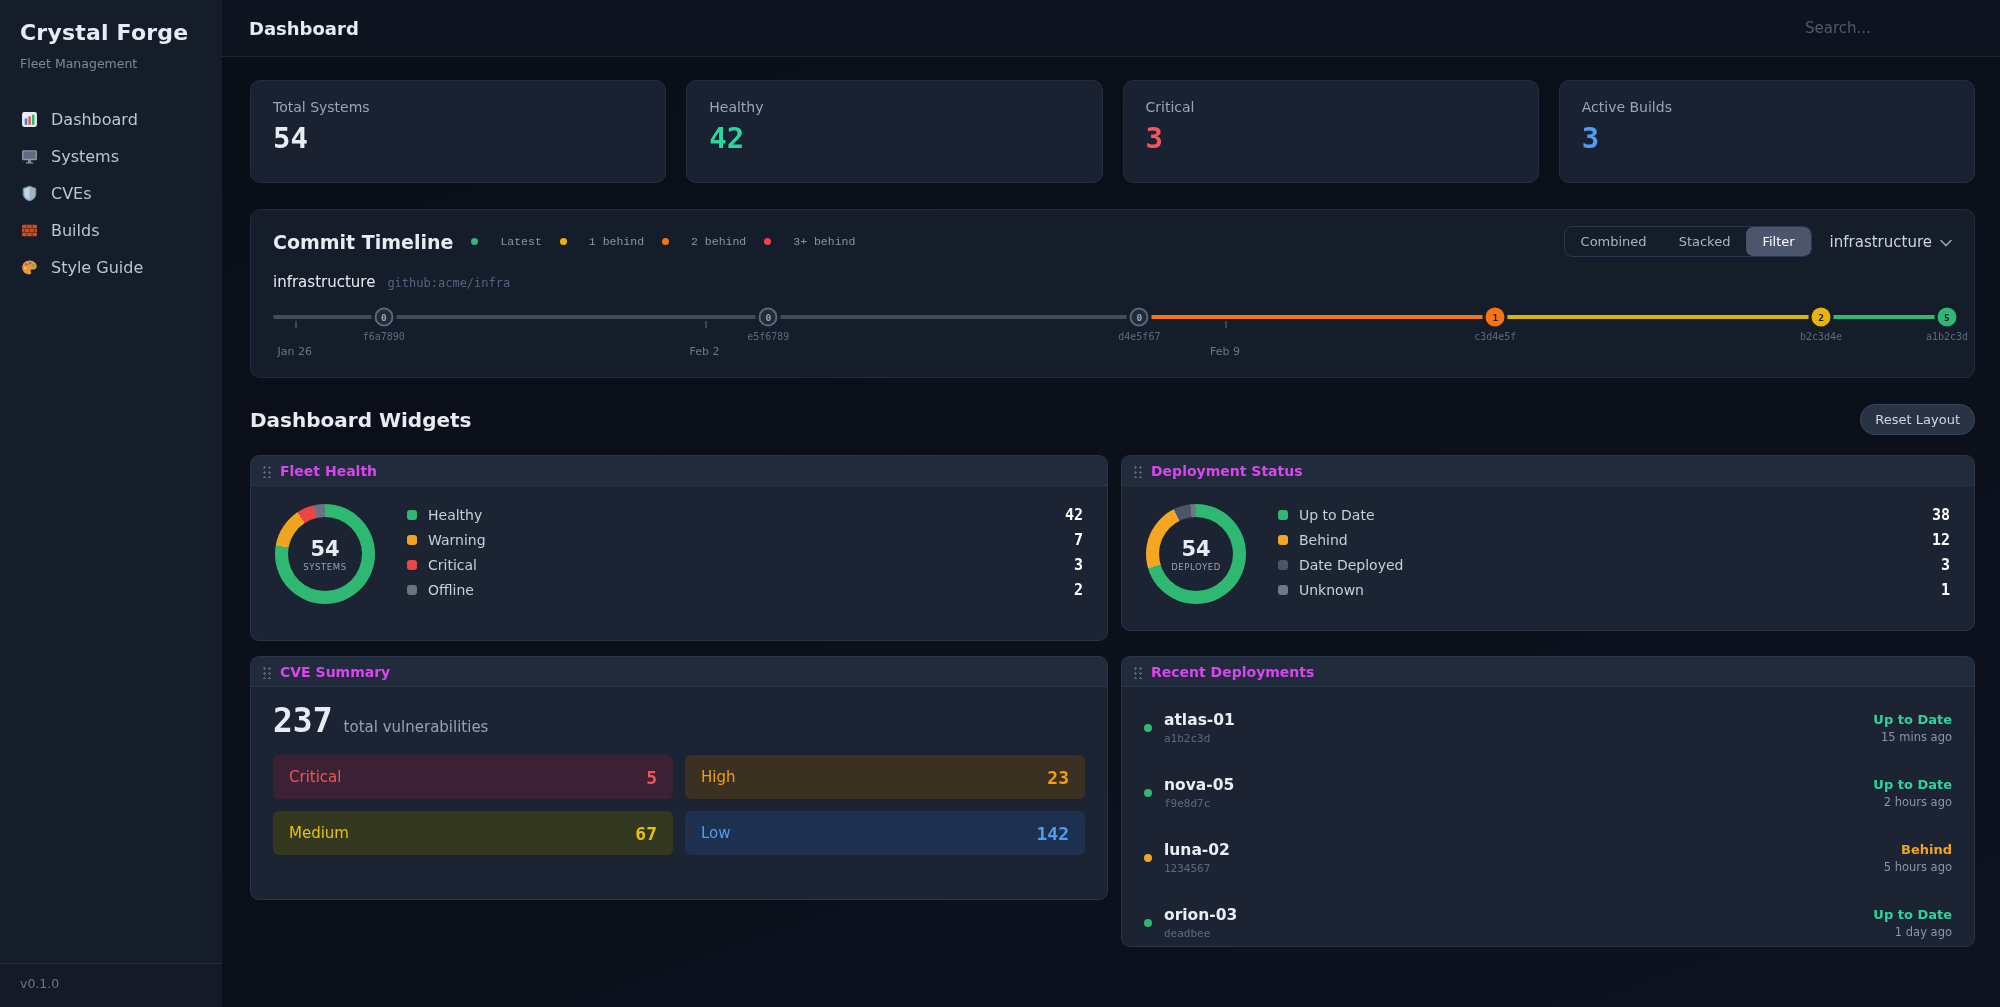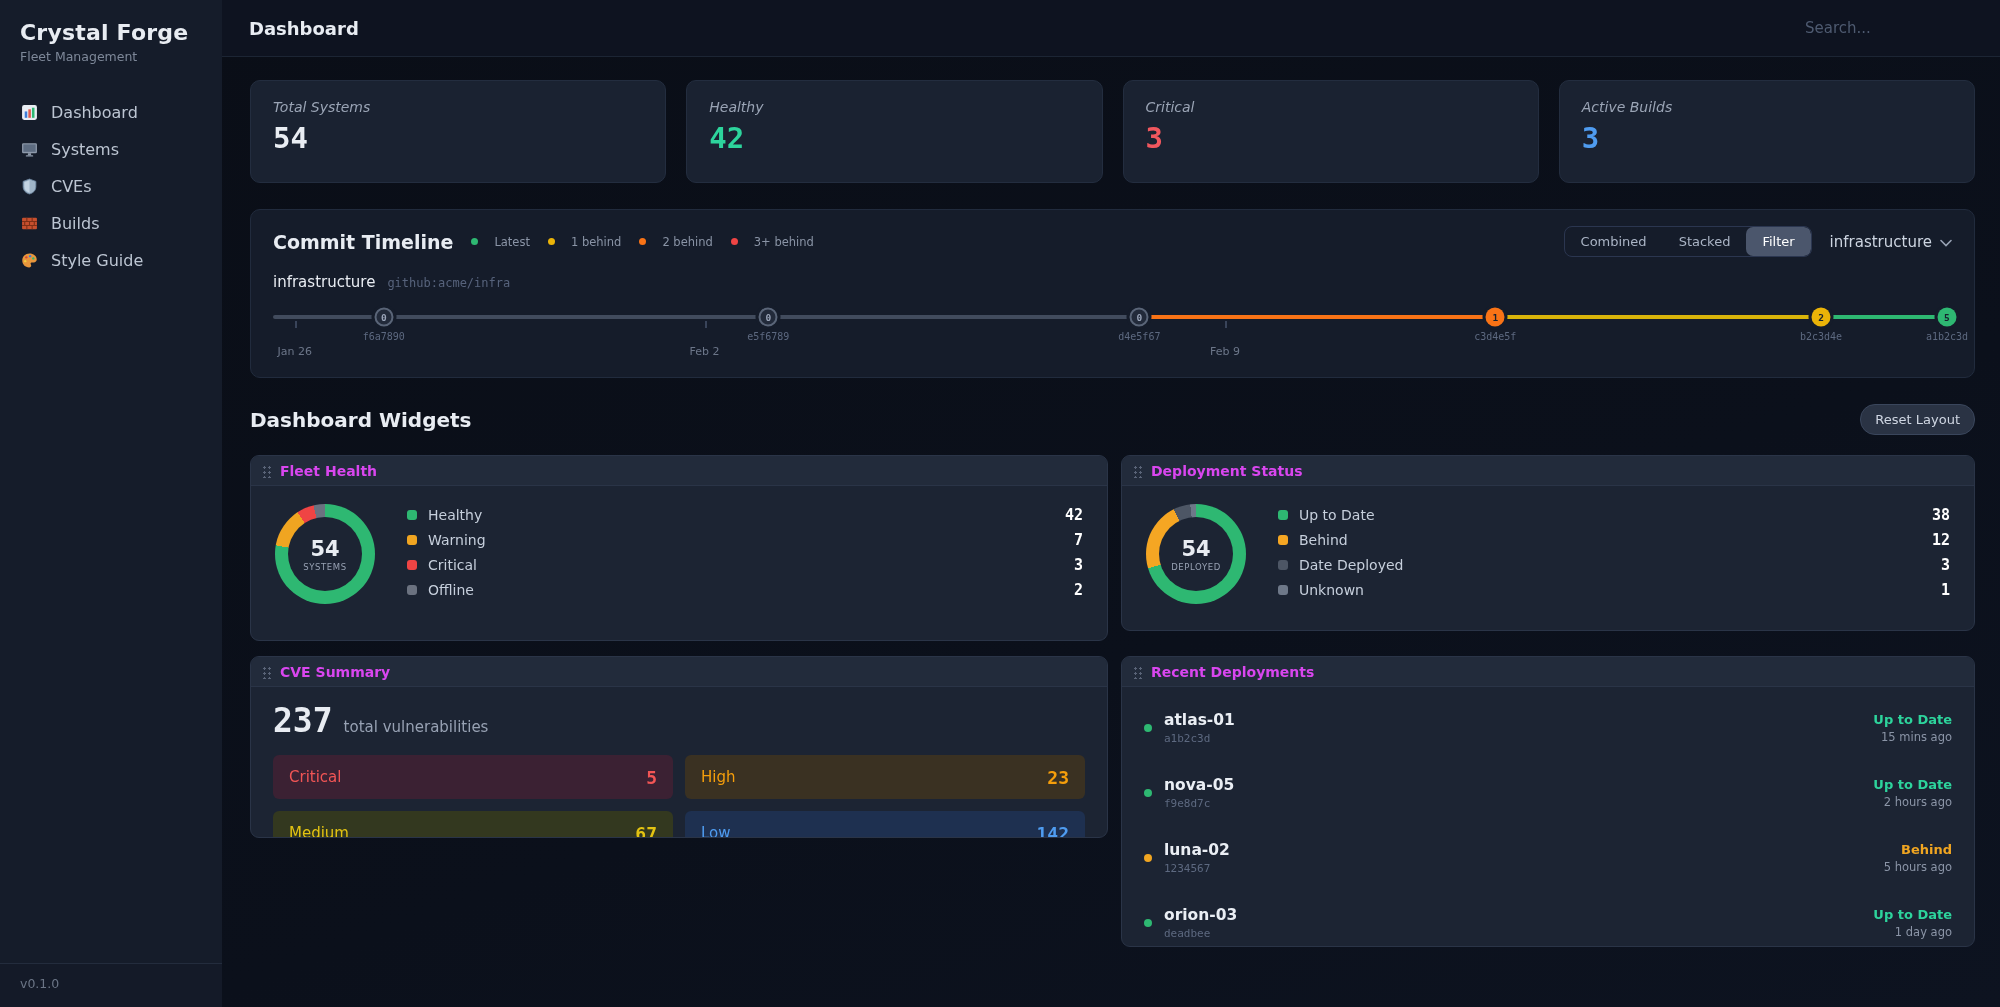--- a/index.html
+++ b/index.html
@@ -10,21 +10,21 @@
   }
   .mono { font-family:"DejaVu Sans Mono","Liberation Mono",monospace; }
 
   
   .sidebar {
     position:fixed; left:0; top:0; bottom:0; width:222px;
     background:#151c2a; display:flex; flex-direction:column;
   }
   .brand { padding:20px 20px 0 20px; }
   .brand-title { font-size:22px; font-weight:bold; letter-spacing:.2px; }
-  .brand-sub { font-size:12.5px; color:#7e8899; margin-top:4px; }
+  .brand-sub { font-size:12.5px; color:#7e8899; margin-top:11px; }
   .nav { margin-top:30px; display:flex; flex-direction:column; }
   .nav-item {
     display:flex; align-items:center; gap:13px; padding:9px 20px;
     font-size:16px; color:#bcc5d2; cursor:pointer;
   }
   .nav-icon { width:18px; height:18px; display:inline-flex; align-items:center; justify-content:center; }
   .side-footer {
     margin-top:auto; border-top:1px solid #232c3d; padding:12px 20px 16px;
     font-size:12.5px; color:#6b7586; background:#141a28;
   }
@@ -43,32 +43,32 @@
   .search::placeholder { color:#4e5a70; }
 
   .content { padding:0 25px 0 28px; }
 
   
   .stats { display:grid; grid-template-columns:repeat(4,1fr); gap:20px; margin-top:23px; }
   .stat-card {
     background:#1a2231; border:1px solid #232d3f; border-radius:10px;
     height:103px; padding:18px 22px;
   }
-  .stat-label { font-size:14px; color:#9aa4b5;font-style:italic; }
+  .stat-label { font-size:14px; color:#9aa4b5; }
   .stat-value { margin-top:6px; font-size:29px; font-weight:bold; font-family:"DejaVu Sans Mono","Liberation Mono",monospace; }
 
   
   .tl-panel {
     margin-top:26px; background:#151c2a; border:1px solid #212b3d; border-radius:10px;
     padding:16px 22px 12px;
   }
   .tl-head { display:flex; align-items:center; }
   .tl-title { font-size:19px; font-weight:bold; }
   .tl-legend { display:flex; align-items:center; gap:18px; margin-left:18px; }
-  .tl-legend-item { display:flex; align-items:center; gap:16px; font-size:11.5px; color:#8a94a6; }
+  .tl-legend-item { display:flex; align-items:center; gap:22px; font-size:11.5px; color:#8a94a6;font-family:Liberation Mono, monospace; }
   .tl-dot { width:7px; height:7px; border-radius:50%; }
   .tl-controls { margin-left:auto; display:flex; align-items:center; gap:18px; }
   .mode-group {
     display:flex; border:1px solid #2b3650; border-radius:8px; overflow:hidden;align-items:flex-end;
   }
   .mode-btn {
     padding:7px 16px; font-size:13px; color:#aab4c5; background:transparent; border:none;
     font-family:inherit; cursor:pointer;
   }
   .mode-btn.active { background:#4b566c; color:#fff; border-radius:7px; }
@@ -132,21 +132,21 @@
   }
   .donut-val { font-size:21px; font-weight:bold; }
   .donut-cap { font-size:8.5px; letter-spacing:.6px; color:#97a1b3; margin-top:1px; }
   .legend { flex:1; display:flex; flex-direction:column; gap:7px; padding-top:2px; }
   .legend-row { display:flex; align-items:center; }
   .legend-swatch { width:10px; height:10px; border-radius:3px; margin-right:11px; }
   .legend-label { font-size:14px; color:#c6cfdc; }
   .legend-value { margin-left:auto; font-size:15px; font-weight:bold; color:#fff; font-family:"DejaVu Sans Mono","Liberation Mono",monospace; }
 
   .fleet { height:186px; } .deploy { height:176px; }
-  .cve { height:182px; } .recent { height:291px; }
+  .cve { height:244px; } .recent { height:291px; }
 
   .cve-body { padding:14px 22px 18px; }
   .cve-total { display:flex; align-items:baseline; gap:11px; }
   .cve-total-num { font-size:33px; font-weight:bold; font-family:"DejaVu Sans Mono","Liberation Mono",monospace; }
   .cve-total-label { font-size:15px; color:#97a1b3; }
   .cve-grid { margin-top:15px; display:grid; grid-template-columns:1fr 1fr; gap:12px; }
   .cve-tile {
     height:44px; border-radius:6px; display:flex; align-items:center; padding:0 16px;
   }
   .cve-tile-label { font-size:15px; }

